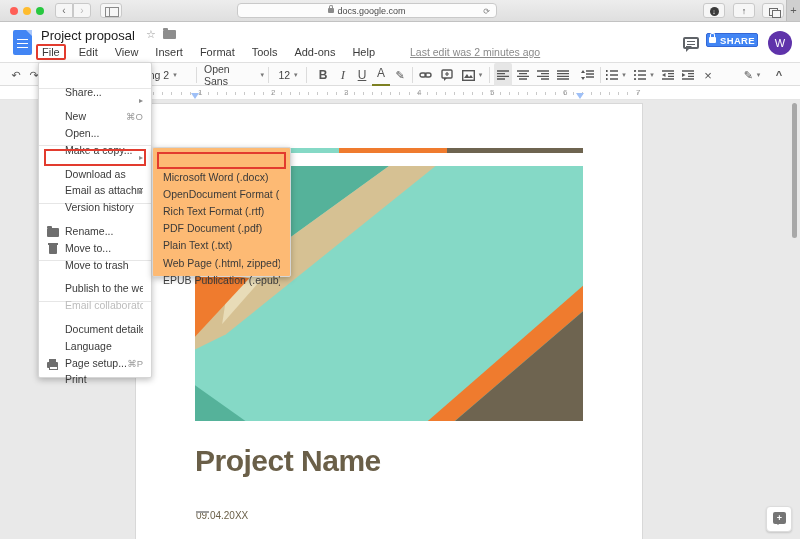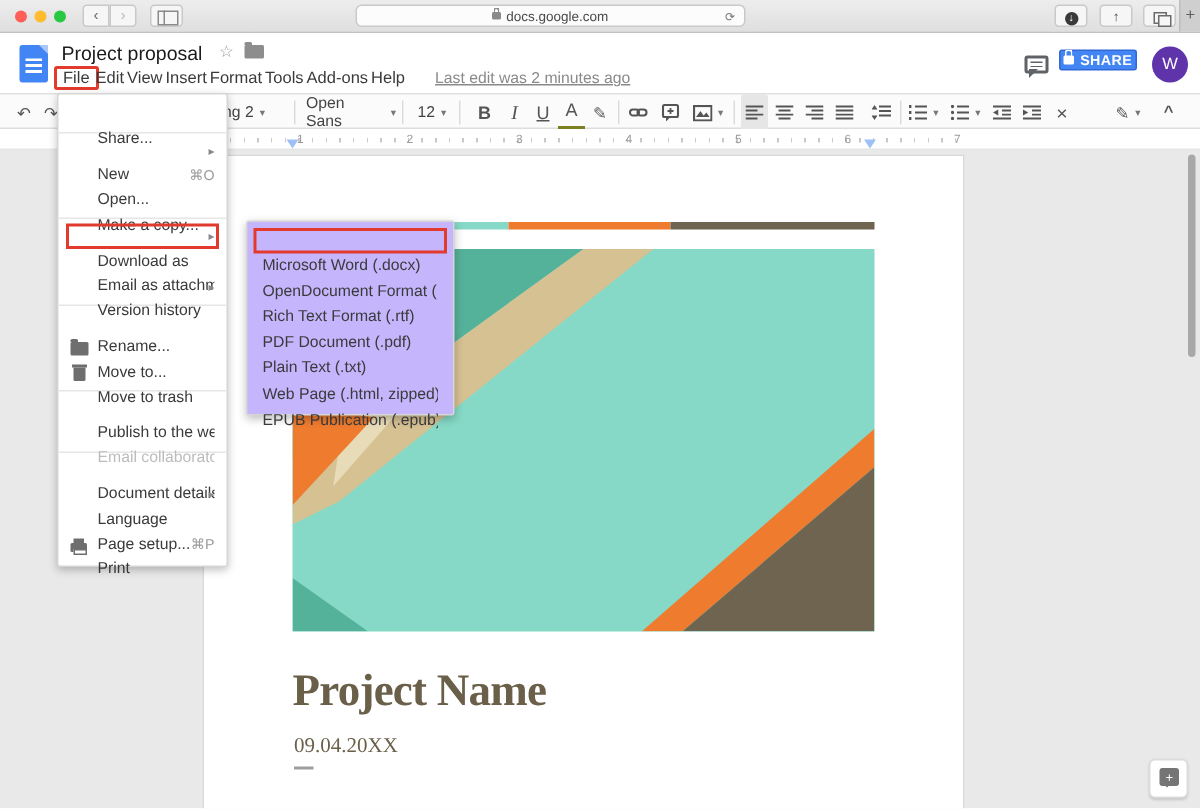--- a/index.html
+++ b/index.html
@@ -46,21 +46,21 @@
   .docs-logo { position:absolute; left:13px; top:8px; width:19px; height:25px;
     background:var(--share-blue,#4285f4); border-radius:2px; }
   .docs-logo::before { content:""; position:absolute; left:4px; top:9px; width:11px; height:10px;
     background:repeating-linear-gradient(to bottom,#fff 0 1.5px,transparent 1.5px 4px); }
   .docs-logo::after { content:""; position:absolute; right:0; top:0; border:3px solid #a9c7fb;
     border-left-color:transparent; border-bottom-color:transparent; }
   .doc-title { position:absolute; left:41px; top:6px; font-size:13px; color:#1b1b1b; }
   .title-star { position:absolute; left:146px; top:6px; font-size:11px; color:#9a9a9a; }
   .title-folder { position:absolute; left:163px; top:8px; width:13px; height:9px; background:#8d8d8d; border-radius:1px; }
   .title-folder::before { content:""; position:absolute; left:0; top:-2px; width:5px; height:2px; background:#8d8d8d; border-radius:1px 1px 0 0; }
-  .menu-row { position:absolute; left:40px; top:24px; display:flex; gap:2px; font-size:11px; color:#3a3a3a; align-items:center; }
+  .menu-row { position:absolute; left:40px; top:24px; display:flex; gap:17px; font-size:11px; color:#3a3a3a; align-items:center; }
   .menu-btn { cursor:default; }
   .menu-btn.red-outline { border:2px solid var(--accent-red,#e23b2e); padding:0 4px; margin:-2px -4px; border-radius:2px; }
   .last-edit { font-size:10.5px; color:#8a8a8a; text-decoration:underline; margin-left:18px; }
   .comment-bubble { position:absolute; left:683px; top:15px; width:16px; height:12px; border:2px solid #5f6368; border-radius:2px; background:#fff; }
   .comment-bubble::after { content:""; position:absolute; left:1px; bottom:-5px; border:3px solid transparent; border-top-color:#5f6368; border-left-color:#5f6368; }
   .comment-bubble i { position:absolute; left:2px; top:2px; width:8px; height:4px;
     background:repeating-linear-gradient(to bottom,#5f6368 0 1px,transparent 1px 3px); }
   .share-btn { position:absolute; left:706px; top:11px; width:52px; height:14px; background:var(--share-blue,#4285f4);
     border:1px solid #3367d6; border-radius:2px; display:flex; align-items:center; justify-content:center; gap:4px; }
   .share-lock { width:7px; height:6px; background:#fff; border-radius:1px; position:relative; }
@@ -85,38 +85,38 @@
   .tb.active { background:#e6e6e6; border-radius:2px; }
 
   
   .ruler { position:absolute; left:0; top:86px; width:800px; height:14px; background:#fff; border-bottom:1px solid #e5e5e5; }
   .ruler-ticks { position:absolute; left:135px; top:6px; width:508px; height:3px;
     background:repeating-linear-gradient(to right,#c9c9c9 0 1px,transparent 1px 9.12px); }
   .ruler-num { position:absolute; top:2px; font-size:8px; color:#9a9a9a; }
   .indent-marker { position:absolute; top:7px; width:0; height:0; border:4px solid transparent; border-top:6px solid #9fc0f7; }
 
   
-  .canvas { position:absolute; left:0; top:100px; width:800px; height:439px; background:#e9e9e9;font-family:Liberation Serif, serif; }
+  .canvas { position:absolute; left:0; top:100px; width:800px; height:439px; background:#e9e9e9; }
   .page { position:absolute; left:135px; top:3px; width:508px; height:436px; background:#fff;
     border:1px solid #d8d8d8; border-bottom:none; }
   .stripe { position:absolute; left:59px; top:44px; width:388px; height:5px; display:flex; }
   .stripe .s1 { width:37%; background:var(--cover-mint,#85d9c6); }
   .stripe .s2 { width:28%; background:var(--cover-orange,#ef7b2e); }
   .stripe .s3 { width:35%; background:var(--cover-brown,#6e6450); }
   .cover { position:absolute; left:59px; top:62px; width:388px; height:255px; background:var(--cover-mint,#85d9c6); overflow:hidden; }
   .cover .shp { position:absolute; inset:0; }
   .cv-teal-tl   { background:var(--cover-teal,#55b29a); clip-path:polygon(0 0,50% 0,0 55%); }
   .cv-tan-band  { background:var(--cover-tan,#d6c193);  clip-path:polygon(50% 0,62% 0,8% 66%,0 72%,0 55%); }
   .cv-beige     { background:var(--cover-beige,#e8dcb8); clip-path:polygon(9% 42%,22% 36%,7% 62%); }
   .cv-orange-l  { background:var(--cover-orange,#ef7b2e); clip-path:polygon(0 41%,14% 44%,0 67%); }
   .cv-teal-bl   { background:var(--cover-teal,#55b29a); clip-path:polygon(0 86%,13% 100%,0 100%); }
   .cv-orange-br { background:var(--cover-orange,#ef7b2e); clip-path:polygon(60% 100%,100% 47%,100% 57%,67% 100%); }
   .cv-brown-br  { background:var(--cover-brown,#6e6450); clip-path:polygon(67% 100%,100% 57%,100% 100%); }
   .doc-name { position:absolute; left:59px; top:340px; font-size:30px; font-weight:bold; color:var(--title-brown,#6a5f48); letter-spacing:-.5px; }
-  .doc-date { position:absolute; left:60px; top:386px; font-size:14px; color:var(--title-brown,#6a5f48); }
+  .doc-date { position:absolute; left:60px; top:406px; font-size:10px; color:var(--title-brown,#6a5f48); }
   .doc-dash { position:absolute; left:60px; top:407px; width:13px; height:2px; background:#9e9e9e; }
   .v-scrollbar { position:absolute; left:792px; top:3px; width:5px; height:135px; background:#a8a8a8; border-radius:3px; }
   .explore-btn { position:absolute; left:766px; top:406px; width:26px; height:26px; background:#fff;
     border:1px solid #dcdcdc; border-radius:4px; box-shadow:0 1px 2px rgba(0,0,0,.15); }
   .explore-btn .glyph { position:absolute; left:6px; top:5px; width:13px; height:12px; background:#757575;
     border-radius:2px; color:#fff; font-size:9px; line-height:12px; text-align:center; font-weight:bold; }
   .explore-btn .glyph::after { content:""; position:absolute; left:3px; bottom:-3px; border:2px solid transparent; border-top-color:#757575; }
 
   
   .file-menu { position:absolute; left:38px; top:62px; width:114px; background:#fff; border:1px solid #d6d6d6;
@@ -132,21 +132,21 @@
   .mi-icon { position:absolute; left:8px; top:3px; width:12px; height:11px; }
   .icon-folder { background:#6e6e6e; border-radius:1px; height:9px; margin-top:2px; position:relative; }
   .icon-folder::before { content:""; position:absolute; left:0; top:-2px; width:5px; height:2px; background:#6e6e6e; border-radius:1px 1px 0 0; }
   .icon-trash { width:8px; height:9px; margin:2px 0 0 2px; background:#6e6e6e; border-radius:0 0 1px 1px; position:relative; }
   .icon-trash::before { content:""; position:absolute; left:-1px; top:-2px; width:10px; height:1.5px; background:#6e6e6e; }
   .icon-printer { width:11px; height:6px; margin-top:4px; background:#6e6e6e; border-radius:1px; position:relative; }
   .icon-printer::before { content:""; position:absolute; left:2px; top:-3px; width:7px; height:3px; background:#6e6e6e; }
   .icon-printer::after { content:""; position:absolute; left:2px; bottom:-2px; width:7px; height:2px; background:#fff; border:1px solid #6e6e6e; }
 
   
-  .submenu { position:absolute; left:164px; top:147px; width:139px; background:#c4b5fd; border:1px solid #d6d6d6;
+  .submenu { position:absolute; left:152px; top:147px; width:139px; background:#fdba74; border:1px solid #d6d6d6;
     border-radius:2px; box-shadow:0 2px 6px rgba(0,0,0,.25); padding:4px 0; z-index:21; }
   .submenu .menu-item { padding:0 10px; height:17.2px; }
   .submenu .menu-item.red-box { margin:0 4px; padding:0 6px; }
 </style>
 </head>
 <body>
 
 <div class="screen">
 
   <div class="browser-bar">

